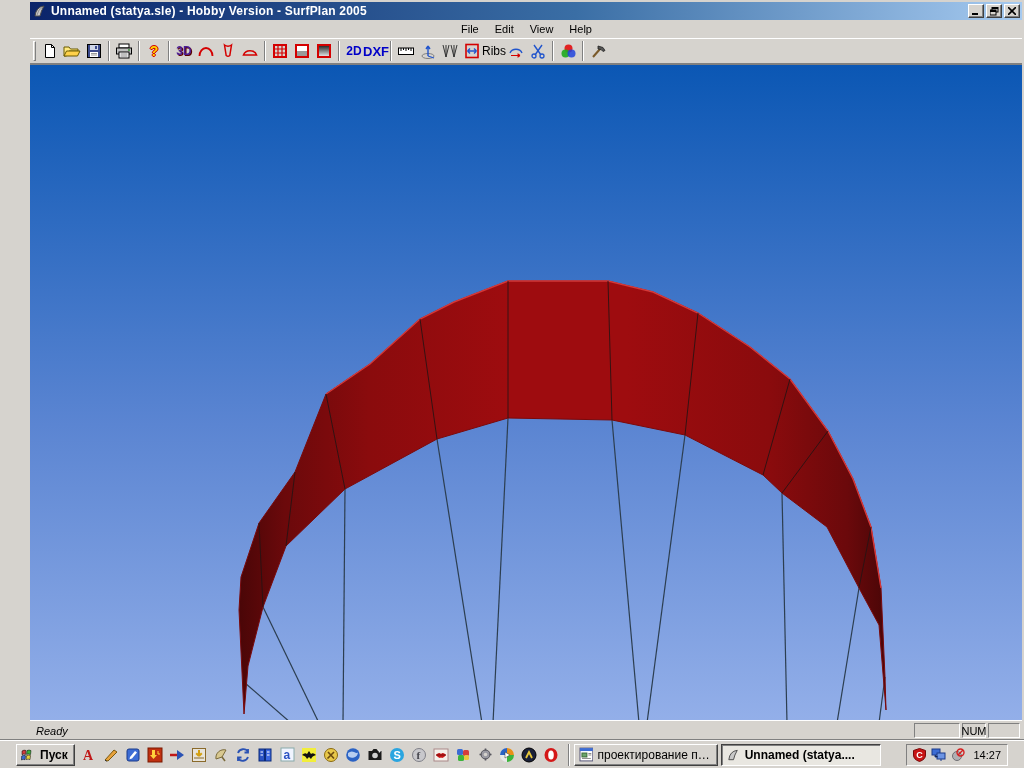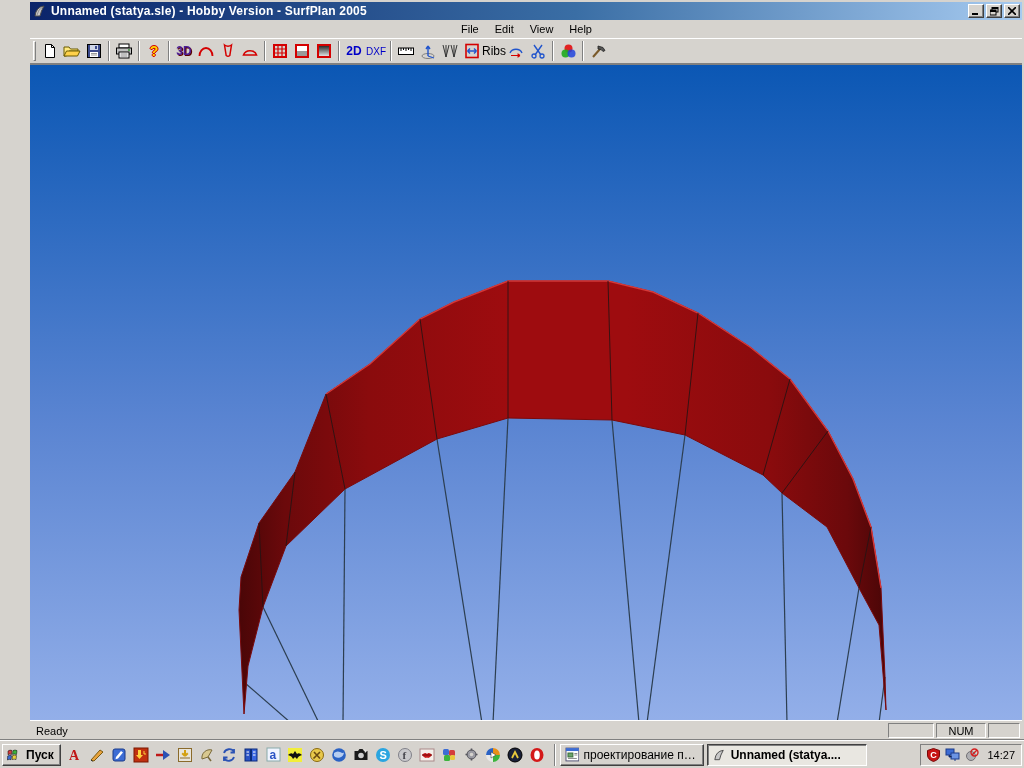--- a/index.html
+++ b/index.html
@@ -19,36 +19,36 @@
   .menuitem { padding:2px 8px; color:#000; }
 
   
   .toolbar { height:26px; flex:0 0 26px; background:#d6d3ce; border-top:1px solid #fff; border-bottom:1px solid #808080; display:flex; align-items:center; padding-left:2px; }
   .gripper { width:3px; height:20px; border:1px solid; border-color:#fff #808080 #808080 #fff; margin:0 3px 0 1px; }
   .tbtn { width:22px; height:22px; display:flex; align-items:center; justify-content:center; }
   .tbtn svg { display:block; }
   .tsep { width:2px; height:20px; border-left:1px solid #808080; border-right:1px solid #fff; margin:0 3px; }
   .tlabel-red { color:#4c1d95; font-weight:bold; font-size:12px; text-shadow:1px 1px 0 #5a0000; }
   .tlabel-blue { color:#0000c8; font-weight:bold; font-size:12px; }
-  .tlabel-dxf { color:#0000c8; font-weight:normal; font-size:10px; }
+  .tlabel-dxf { color:#0000c8; font-weight:bold; font-size:13px; }
   .tlabel-ribs { color:#000; font-size:12px; }
   .tlabel-help { color:#ffd700; font-weight:bold; font-size:14px; text-shadow:-1px 0 0 #d00000,1px 0 0 #d00000,0 -1px 0 #d00000,0 1px 0 #d00000; }
 
   
   .viewport { flex:1; position:relative; border-top:1px solid #808080; overflow:hidden; }
   .viewport svg { display:block; }
 
   
   .statusbar { height:20px; flex:0 0 20px; background:#d6d3ce; border-top:1px solid #fff; display:flex; align-items:center; padding:0 2px; }
-  .status-msg { flex:1; padding-left:4px; color:#000; }
+  .status-msg { flex:1; padding-left:4px; color:#000;font-style:italic; }
   .status-cell { height:15px; border:1px solid; border-color:#808080 #fff #fff #808080; margin-left:2px; display:flex; align-items:center; justify-content:center; color:#000; }
-  .cell-a { width:46px; } .cell-b { width:50px; } .cell-c { width:32px; }
+  .cell-a { width:46px; } .cell-b { width:24px; } .cell-c { width:32px; }
 
   
-  .taskbar { position:absolute; left:0; bottom:0; width:1024px; height:28px; background:#d6d3ce; border-top:1px solid #fff; box-shadow:0 -1px 0 #808080; display:flex; align-items:center; padding:0 2px; }
+  .taskbar { position:absolute; left:0; bottom:0; width:1024px; height:28px; background:#d6d3ce; border-top:1px solid #fff; box-shadow:0 -1px 0 #808080; display:flex; align-items:center; padding:0 16px; }
   .startbtn { height:22px; display:flex; align-items:center; gap:3px; padding:0 6px 0 4px; background:#d6d3ce; border:1px solid; border-color:#fff #404040 #404040 #fff; box-shadow:inset -1px -1px 0 #808080; font-weight:bold; font-size:12px; margin-right:6px; }
   .ql { display:flex; align-items:center; gap:5px; margin-right:4px; }
   .qlicon { width:17px; height:17px; display:flex; align-items:center; justify-content:center; }
   .qlicon svg { display:block; }
   .taskdiv { width:2px; height:22px; border-left:1px solid #808080; border-right:1px solid #fff; margin:0 4px; }
   .taskbtn { height:22px; width:144px; display:flex; align-items:center; gap:4px; padding:0 4px; background:#d6d3ce; border:1px solid; border-color:#fff #404040 #404040 #fff; box-shadow:inset -1px -1px 0 #808080; margin-right:3px; white-space:nowrap; overflow:hidden; }
   .taskbtn.active { width:160px; background:#e9e7e1; border-color:#404040 #fff #fff #404040; box-shadow:inset 1px 1px 0 #808080; font-weight:bold; }
   .taskbtn span.tb-label { overflow:hidden; text-overflow:ellipsis; font-size:12px; }
   .tray { margin-left:auto; height:22px; display:flex; align-items:center; gap:4px; border:1px solid; border-color:#808080 #fff #fff #808080; padding:0 6px 0 5px; }
   .trayicon { width:15px; height:15px; display:flex; align-items:center; justify-content:center; }

